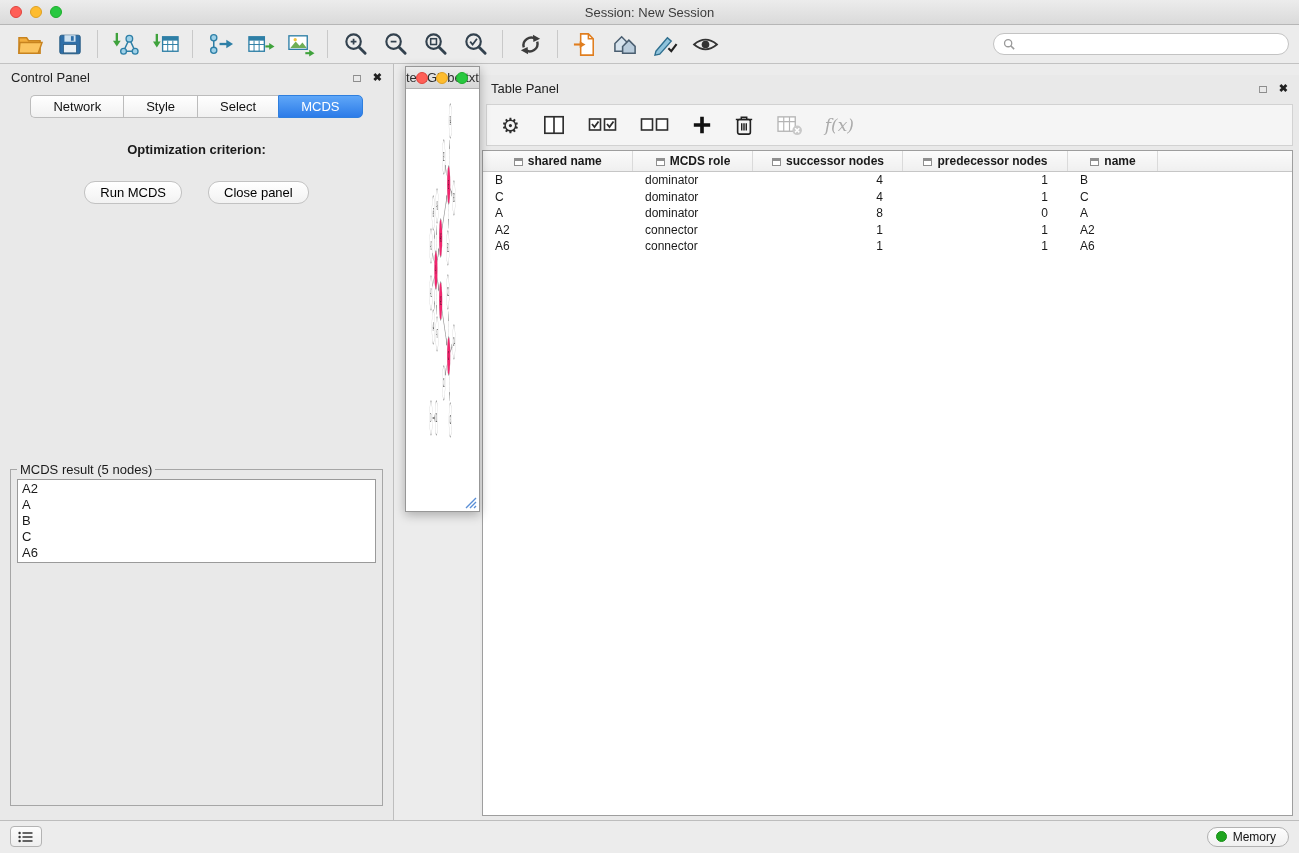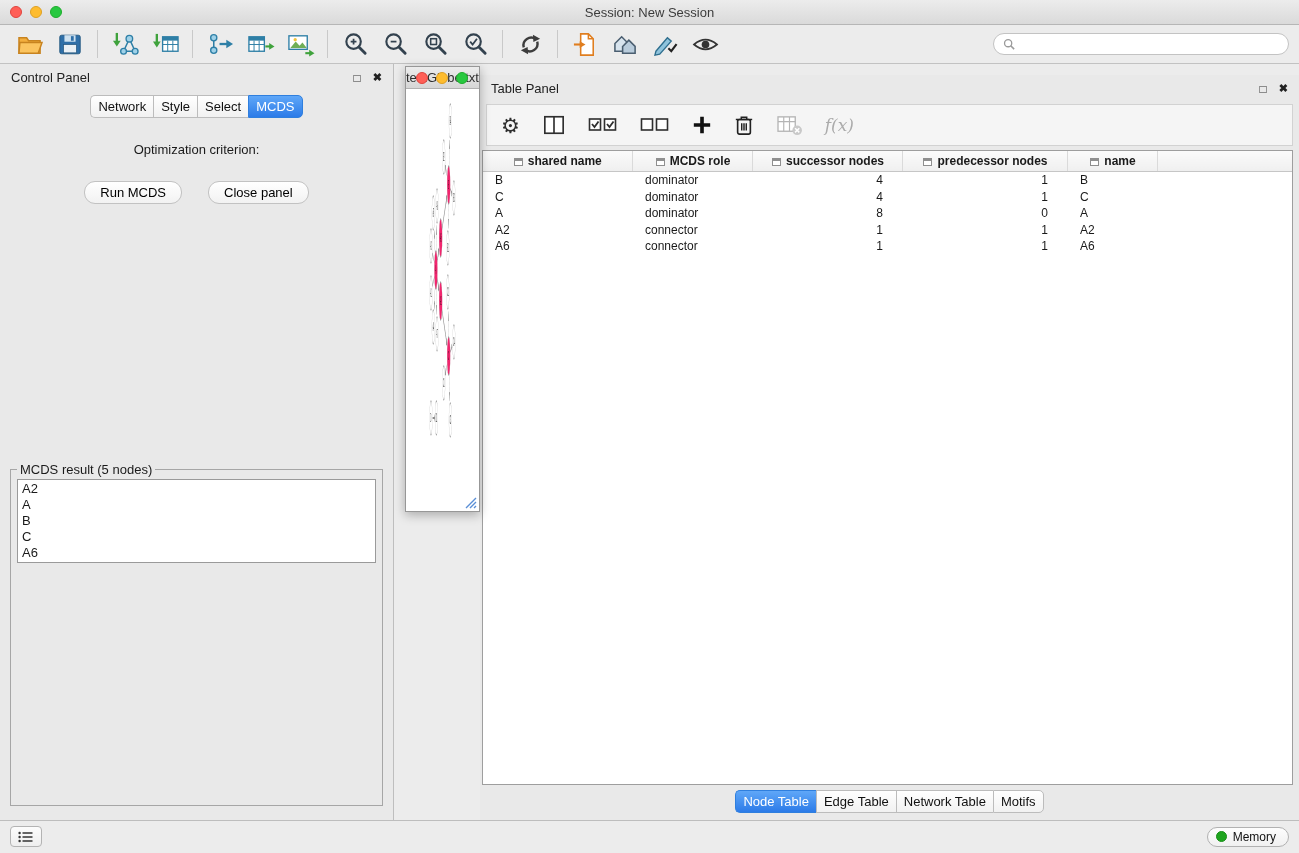--- a/index.html
+++ b/index.html
@@ -29,26 +29,26 @@
   .search input { border:none; outline:none; flex:1; font-size:12px; font-family:"Liberation Sans",sans-serif; background:transparent; }
   
   .main { display:flex; height:756px; }
   
   .control-panel { width:394px; background:#E9E9E9; border-right:1px solid #BEBEBE; display:flex; flex-direction:column; }
   .panel-header { height:27px; display:flex; align-items:center; padding:0 11px; font-size:13px; color:#222; }
   .ph-actions { margin-left:auto; display:flex; gap:12px; align-items:center; }
   .ph-float { font-size:12px; color:#333; cursor:default; }
   .ph-close { font-size:11px; font-weight:bold; color:#222; cursor:default; }
   .cp-tabs { display:flex; justify-content:center; margin:4px 0 12px; }
-  .seg-tab { padding:3px 7px; font-size:13px; font-family:"Liberation Sans",sans-serif;
+  .seg-tab { padding:3px 22px; font-size:13px; font-family:"Liberation Sans",sans-serif;
     background:linear-gradient(#FFFFFF,#F1F1F1); border:1px solid #BCBCBC; border-right-width:0; color:#111; cursor:default; }
   .seg-tab:first-child { border-radius:5px 0 0 5px; }
   .seg-tab:last-child { border-right-width:1px; border-radius:0 5px 5px 0; }
   .seg-tab.active { background:linear-gradient(#5FA7F8,#2C7BE8); color:#fff; border-color:#2F7FDE; }
-  .opt-label { text-align:center; margin:12px 16px 9px; }
+  .opt-label { text-align:center; margin:12px 16px 9px;font-weight:bold; }
   .combo { margin:0 auto; width:312px; height:24px; background:#fff; border:1px solid #B5B5B5; border-radius:4px;
     display:flex; align-items:center; position:relative; padding:0 24px 0 9px; font-size:13px; }
   .combo-value { white-space:nowrap; overflow:hidden; }
   .combo-btn { position:absolute; right:1px; top:1px; bottom:1px; width:18px;
     background:linear-gradient(#74B3FB,#2D7FE8); border-radius:0 3px 3px 0;
     display:flex; flex-direction:column; align-items:center; justify-content:center; }
   .combo-btn svg { display:block; }
   .btn-row { display:flex; justify-content:center; gap:26px; margin-top:15px; }
   .mac-btn { background:linear-gradient(#FFFFFF,#F2F2F2); border:1px solid #C2C2C2; border-radius:11px;
     padding:3px 15px; font-size:13px; font-family:"Liberation Sans",sans-serif; cursor:default; }
@@ -514,26 +514,20 @@
                 <td>A6</td>
                 <td>connector</td>
                 <td class="num">1</td>
                 <td class="num">1</td>
                 <td>A6</td>
                 <td></td>
               </tr>
             </tbody>
         </table>
       </div>
-      <div class="tp-tabs">
-          <button class="seg-tab active">Node Table</button>
-          <button class="seg-tab">Edge Table</button>
-          <button class="seg-tab">Network Table</button>
-          <button class="seg-tab">Motifs</button>
-        </div>
     </div>
   </div>
 </div>
 
 <div class="statusbar">
   <span class="status-left-btn">
     <svg width="16" height="12" viewBox="0 0 16 12">
       <circle cx="1.6" cy="2" r="1.2" fill="#333"></circle>
         <path d="M4.5 2 h10" stroke="#333" stroke-width="1.5"></path>
       <circle cx="1.6" cy="6" r="1.2" fill="#333"></circle>

